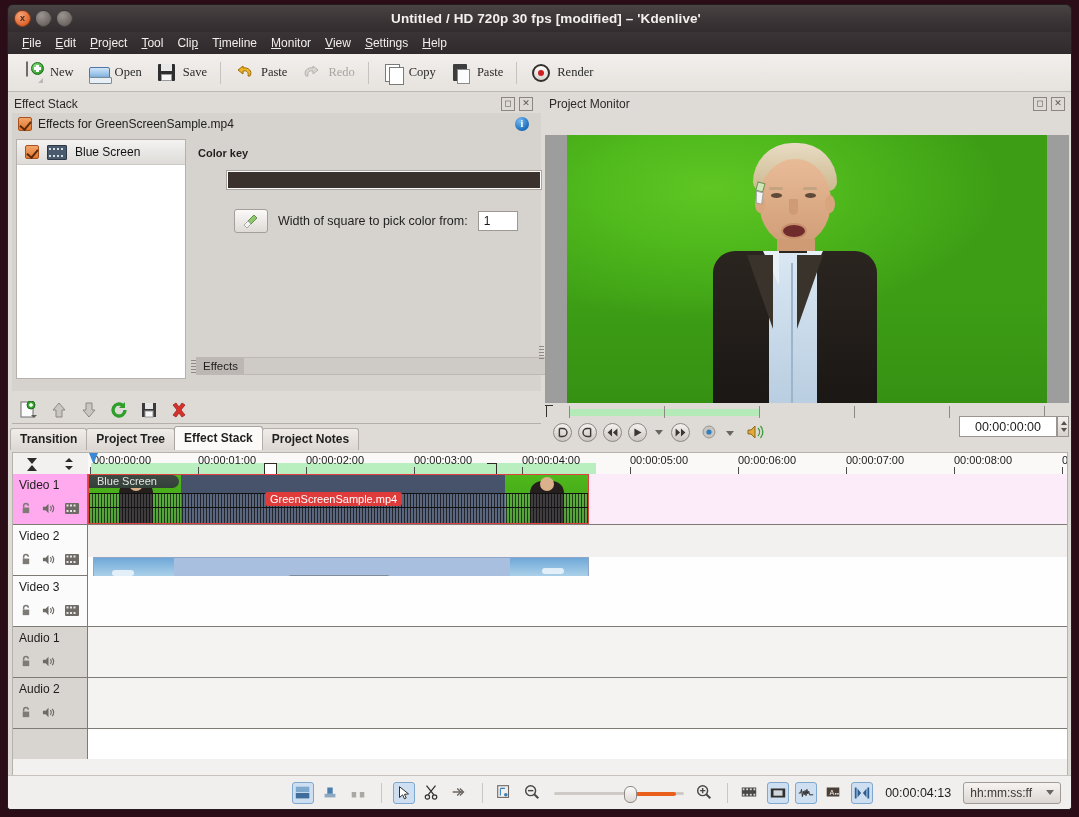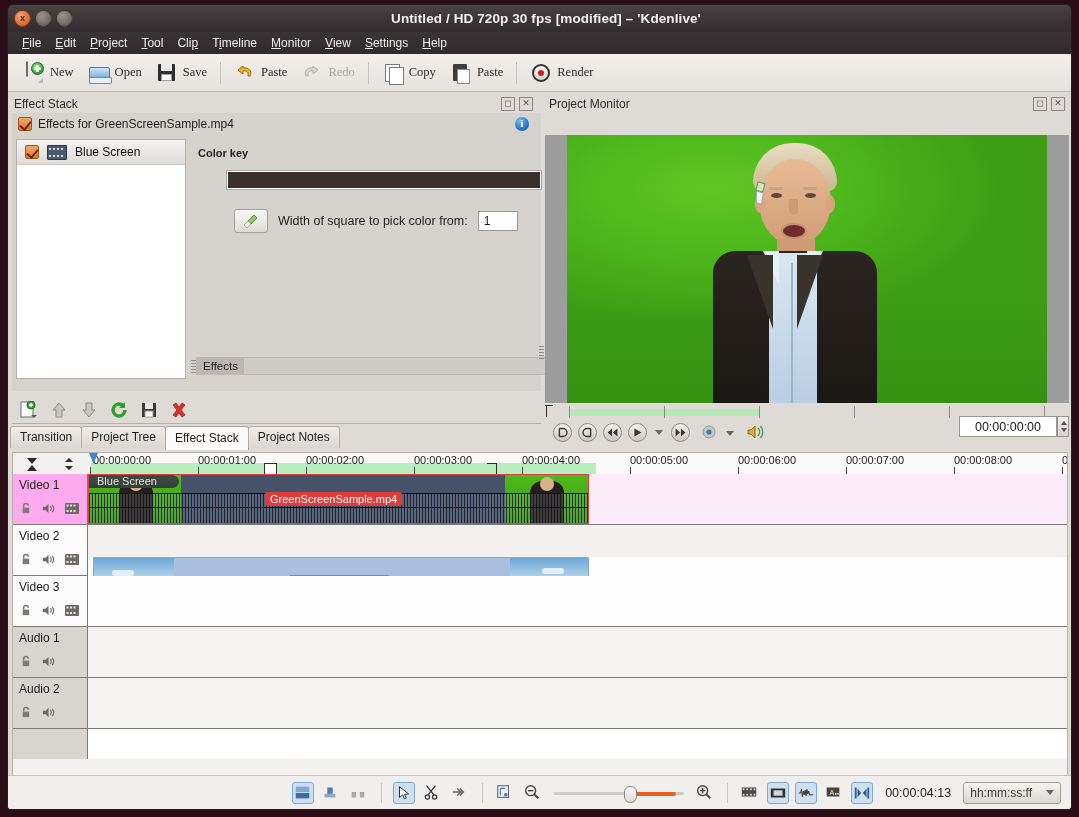--- a/index.html
+++ b/index.html
@@ -169,21 +169,21 @@
   .grip-r{position:absolute;right:2px;top:-12px;width:5px;height:14px;
         background:repeating-linear-gradient(to bottom,#8e8984 0 1px,transparent 1px 3px);}
   
   .fxbottom{
     position:absolute;left:4px;top:342px;width:529px;height:28px;
     display:flex;align-items:center;gap:12px;padding-left:8px;box-sizing:border-box;
     border-bottom:1px solid #b4afaa;
   }
   .mini{width:18px;height:18px;position:relative;}
   
-  .tabrow{position:absolute;left:2px;top:372px;height:24px;display:flex;}
+  .tabrow{position:absolute;left:2px;top:372px;height:24px;display:flex;align-items:flex-end;font-weight:bold;}
   .tab{
     height:21px;line-height:21px;padding:0 9px;font-size:12px;color:#1f1f1f;
     background:linear-gradient(to bottom,#f0ece8,#dcd7d2);
     border:1px solid #b3aea9;border-bottom:none;
     border-top-left-radius:3px;border-top-right-radius:3px;margin-right:-1px;
   }
   .tab.active{background:#fbfaf9;height:23px;line-height:23px;border-color:#aaa5a0;}
   
   .monpanel{position:absolute;left:535px;top:59px;width:528px;height:337px;}
   .video{

